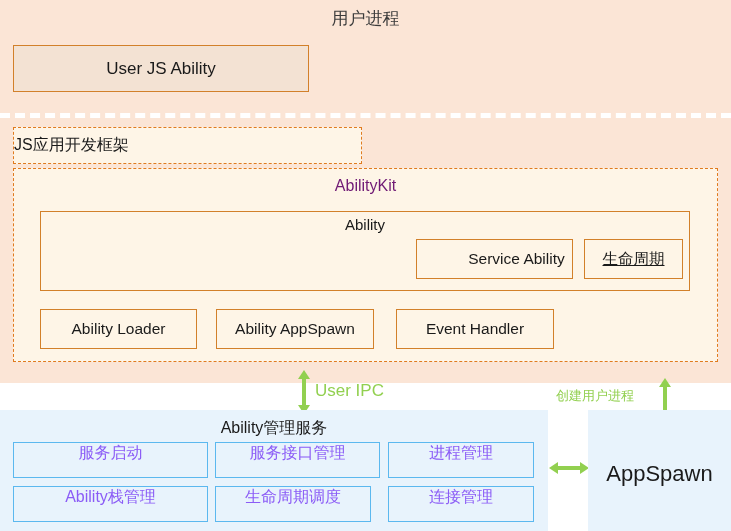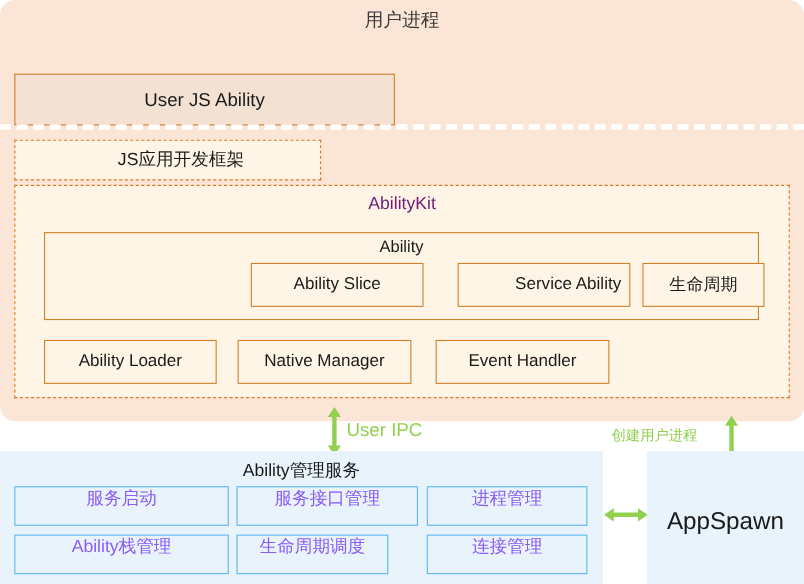--- a/index.html
+++ b/index.html
@@ -13,21 +13,20 @@
     overflow: hidden;
   }
 
   
   #user-process {
     position: absolute;
     left: 0; top: 0;
     width: 731px; height: 383px;
     background: #fbe5d6;
     box-sizing: border-box;
-    border-radius: 14px;
   }
   #user-process-title {
     position: absolute;
     left: 0; top: 8px;
     width: 731px;
     text-align: center;
     font-size: 17px;
     color: #3b3b3b;
     line-height: 22px;
   }
@@ -38,45 +37,43 @@
     height: 47px;
     background: #f3e2d3;
     border: 1.5px solid #d2802a;
     box-sizing: border-box;
     display: flex;
     align-items: center;
     justify-content: center;
     font-size: 17px;
     color: #1a1a1a;
   }
-  #user-js-ability { left: 13px; width: 346px; margin-top: 22px; }
+  #user-js-ability { left: 13px; width: 296px; }
   #user-native-ability { left: 385px; width: 333px; }
 
   
   #process-separator {
     position: absolute;
     left: 0; top: 113px;
     width: 731px; height: 0;
     border-top: 5px dashed #ffffff;
   }
 
   
   #js-framework {
     position: absolute;
     left: 13px; top: 127px;
-    width: 279px; height: 37px;
+    width: 349px; height: 37px;
     background: #fef5e7;
     border: 1.6px dashed #e07b1f;
     box-sizing: border-box;
     display: flex;
     align-items: center;
-    justify-content: center;
     font-size: 16px;
     color: #1a1a1a;
-    padding-left: 24px;
   }
 
   
   #abilitykit {
     position: absolute;
     left: 13px; top: 168px;
     width: 705px; height: 194px;
     background: #fef5e7;
     border: 1.6px dashed #e07b1f;
     box-sizing: border-box;
@@ -117,21 +114,21 @@
     display: flex;
     align-items: center;
     justify-content: center;
     font-size: 15.5px;
     color: #1a1a1a;
   }
   
   #page-ability      { left: 12px;  top: 27px; width: 143px; }
   #ability-slice     { left: 187px; top: 27px; width: 157px; }
   #service-ability   { left: 375px; top: 27px; width: 157px; padding-left: 44px; }
-  #lifecycle-box     { left: 543px; top: 27px; width: 111px; }
+  #lifecycle-box     { left: 543px; top: 27px; width: 99px; text-decoration: underline; }
 
   
   #ability-loader    { left: 26px;  top: 140px; width: 157px; text-align: center; }
   #ability-manager   { left: 202px; top: 140px; width: 158px; }
   #event-handler     { left: 382px; top: 140px; width: 158px; }
 
   
   #lite-ipc-arrow {
     position: absolute;
     left: 297px; top: 370px;
@@ -182,21 +179,21 @@
     display: flex;
     align-items: flex-start;
     justify-content: center;
     font-size: 16px;
     color: #8b5cf6;
   }
   #svc-start        { left: 13px;  top: 442px; width: 195px; }
   #svc-interface    { left: 215px; top: 442px; width: 165px; }
   #svc-process      { left: 388px; top: 442px; width: 146px; }
   #svc-stack        { left: 13px;  top: 486px; width: 195px; }
-  #svc-lifecycle    { left: 215px; top: 486px; width: 138px; }
+  #svc-lifecycle    { left: 215px; top: 486px; width: 156px; }
   #svc-connection   { left: 388px; top: 486px; width: 146px; }
 
   #appspawn-panel {
     position: absolute;
     left: 588px; top: 410px;
     width: 143px; height: 121px;
     background: #e8f3fc;
     box-sizing: border-box;
   }
   #appspawn-label {
@@ -230,36 +227,33 @@
   <div id="js-framework">
     <span>JS应用开发框架</span>
   </div>
 
   <div id="abilitykit">
     <div id="abilitykit-title">AbilityKit</div>
 
     <div id="ability-group">
       <div id="ability-group-title">Ability</div>
 
-      <div class="kit-box" id="ability-slice">
-        <span>Ability Slice</span>
-      </div>
       <div class="kit-box" id="service-ability">
         <span>Service Ability</span>
       </div>
       <div class="kit-box" id="lifecycle-box">
         <span>生命周期</span>
       </div>
     </div>
 
     <div class="kit-box" id="ability-loader">
       <span>Ability Loader</span>
     </div>
     <div class="kit-box" id="ability-manager">
-      <span>Native Manager</span>
+      <span>Ability AppSpawn</span>
     </div>
     <div class="kit-box" id="event-handler">
       <span>Event Handler</span>
     </div>
   </div>
 </div>
 
 <svg id="lite-ipc-arrow" viewBox="0 0 14 44">
   <line x1="7" y1="6" x2="7" y2="38" stroke="#92d050" stroke-width="4"></line>
   <polygon points="7,0 1,9 13,9" fill="#92d050"></polygon>

